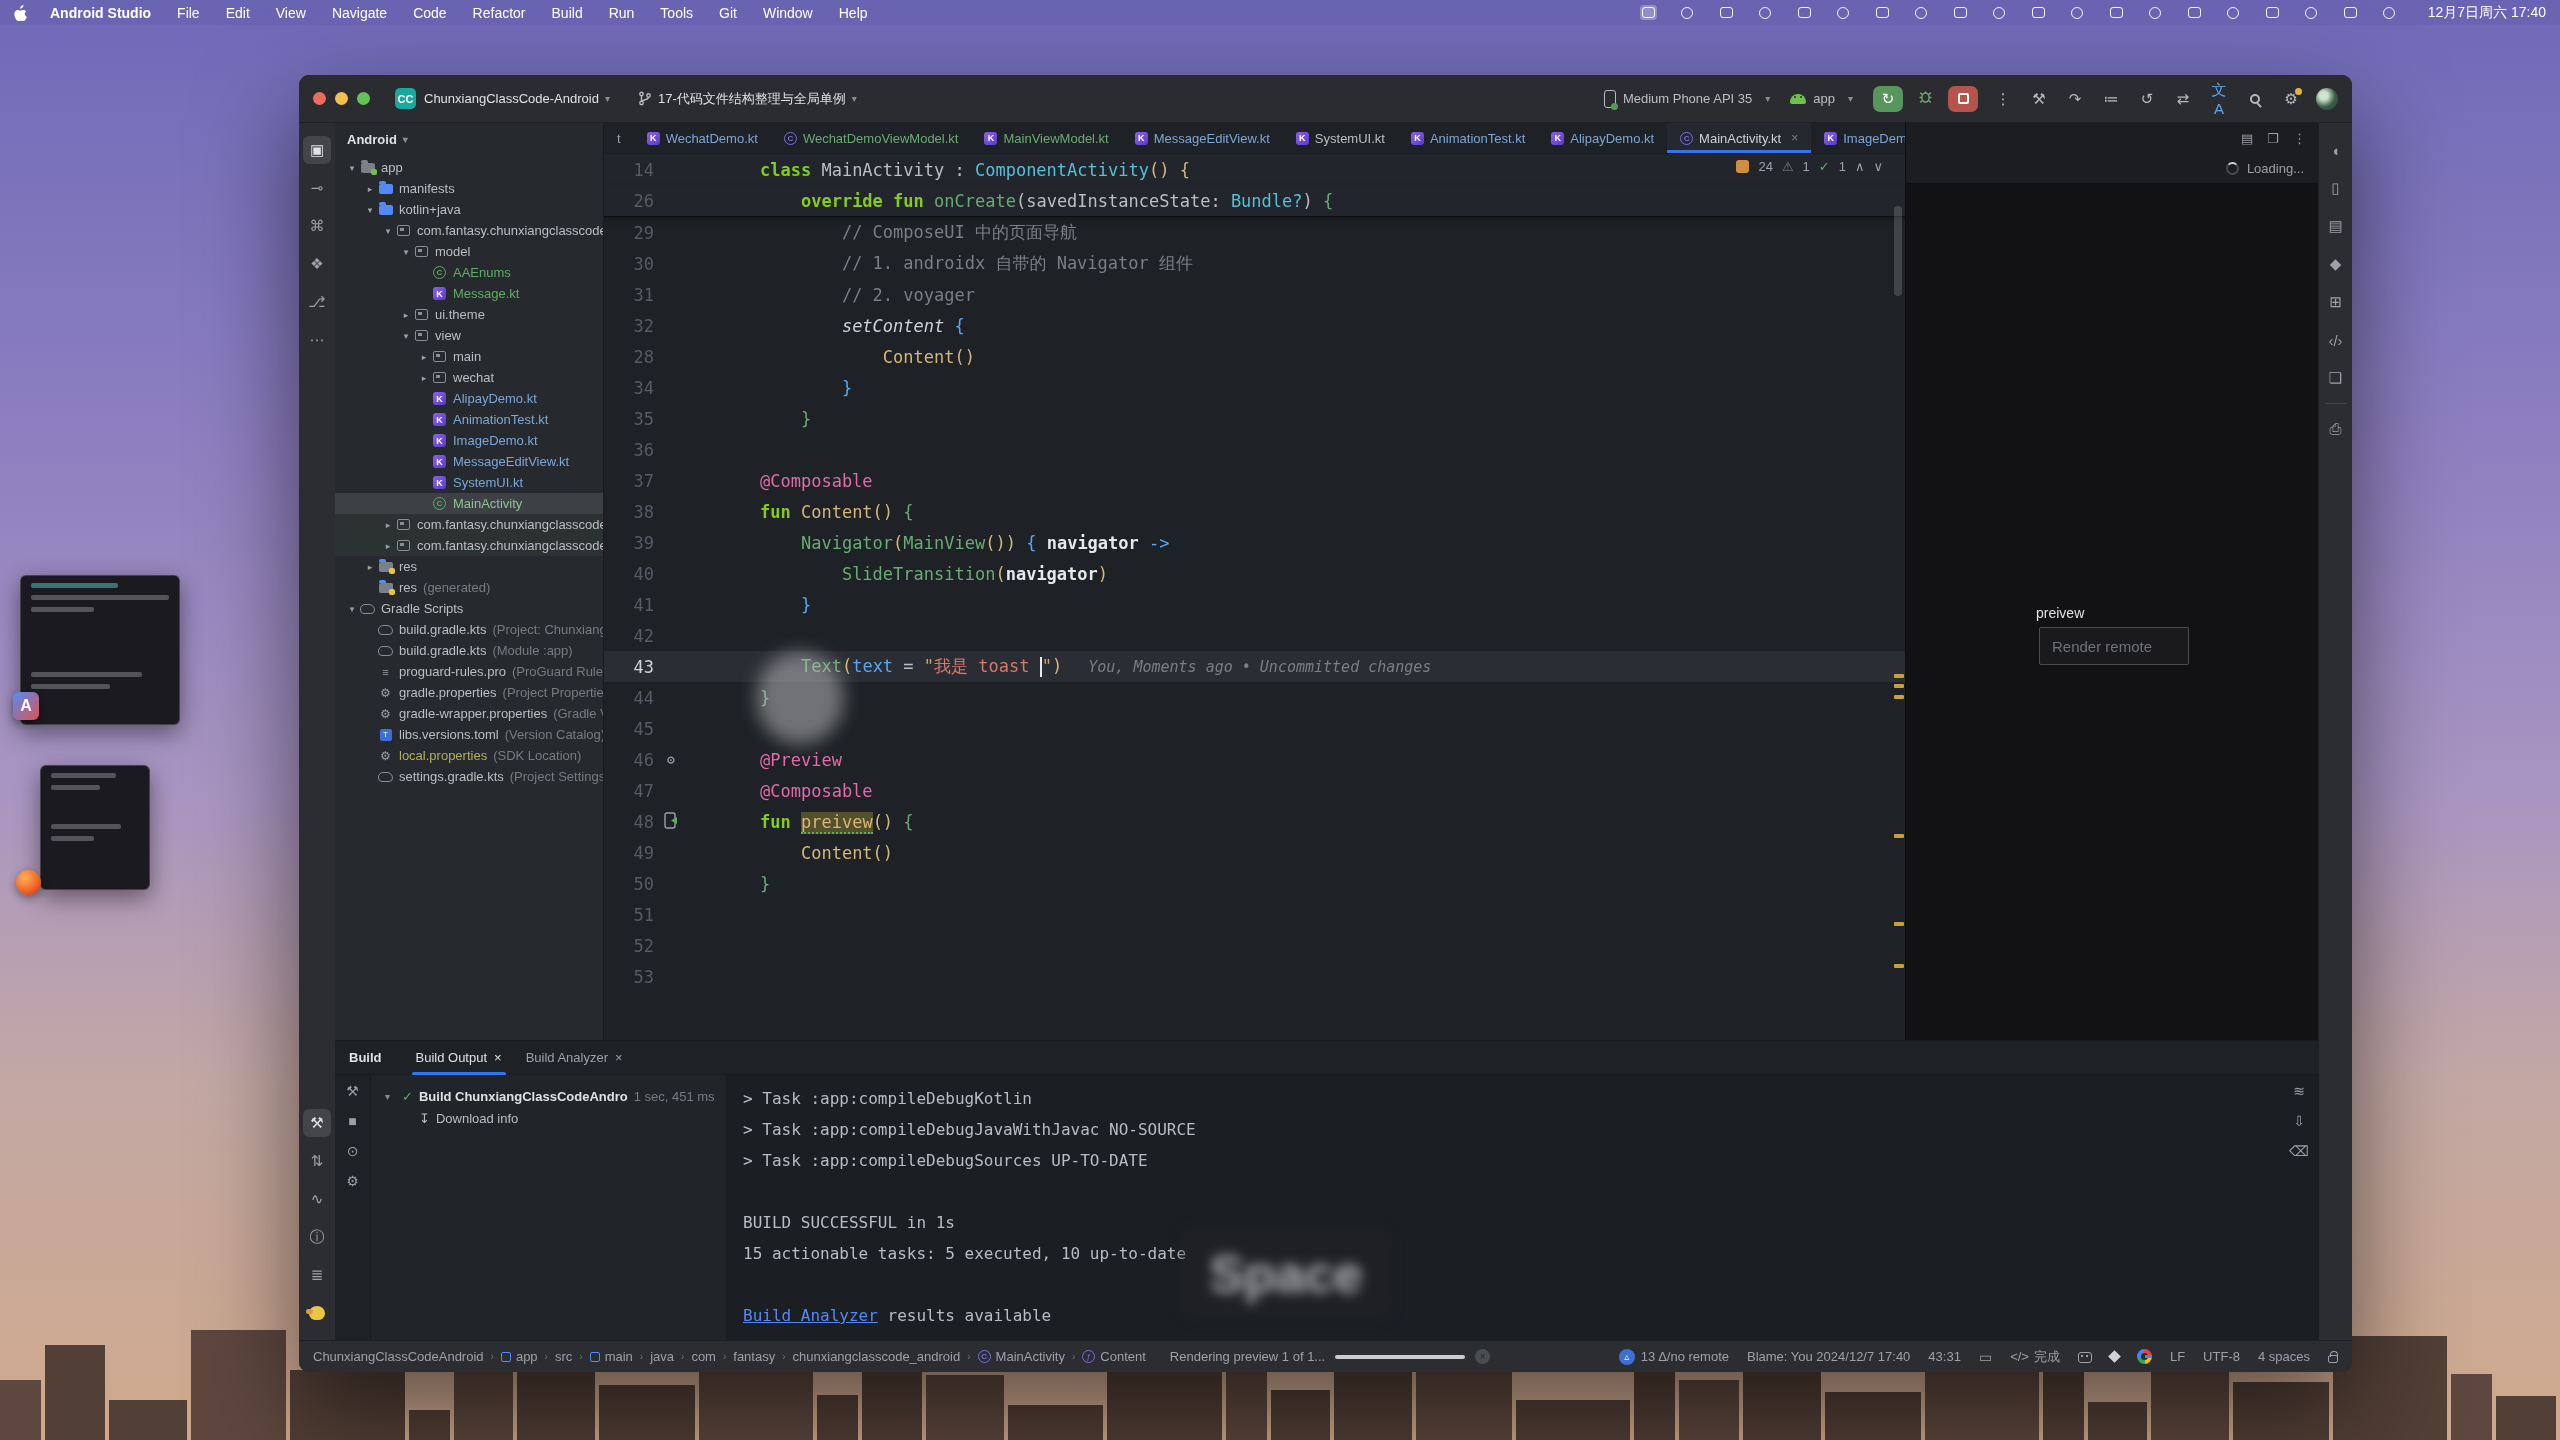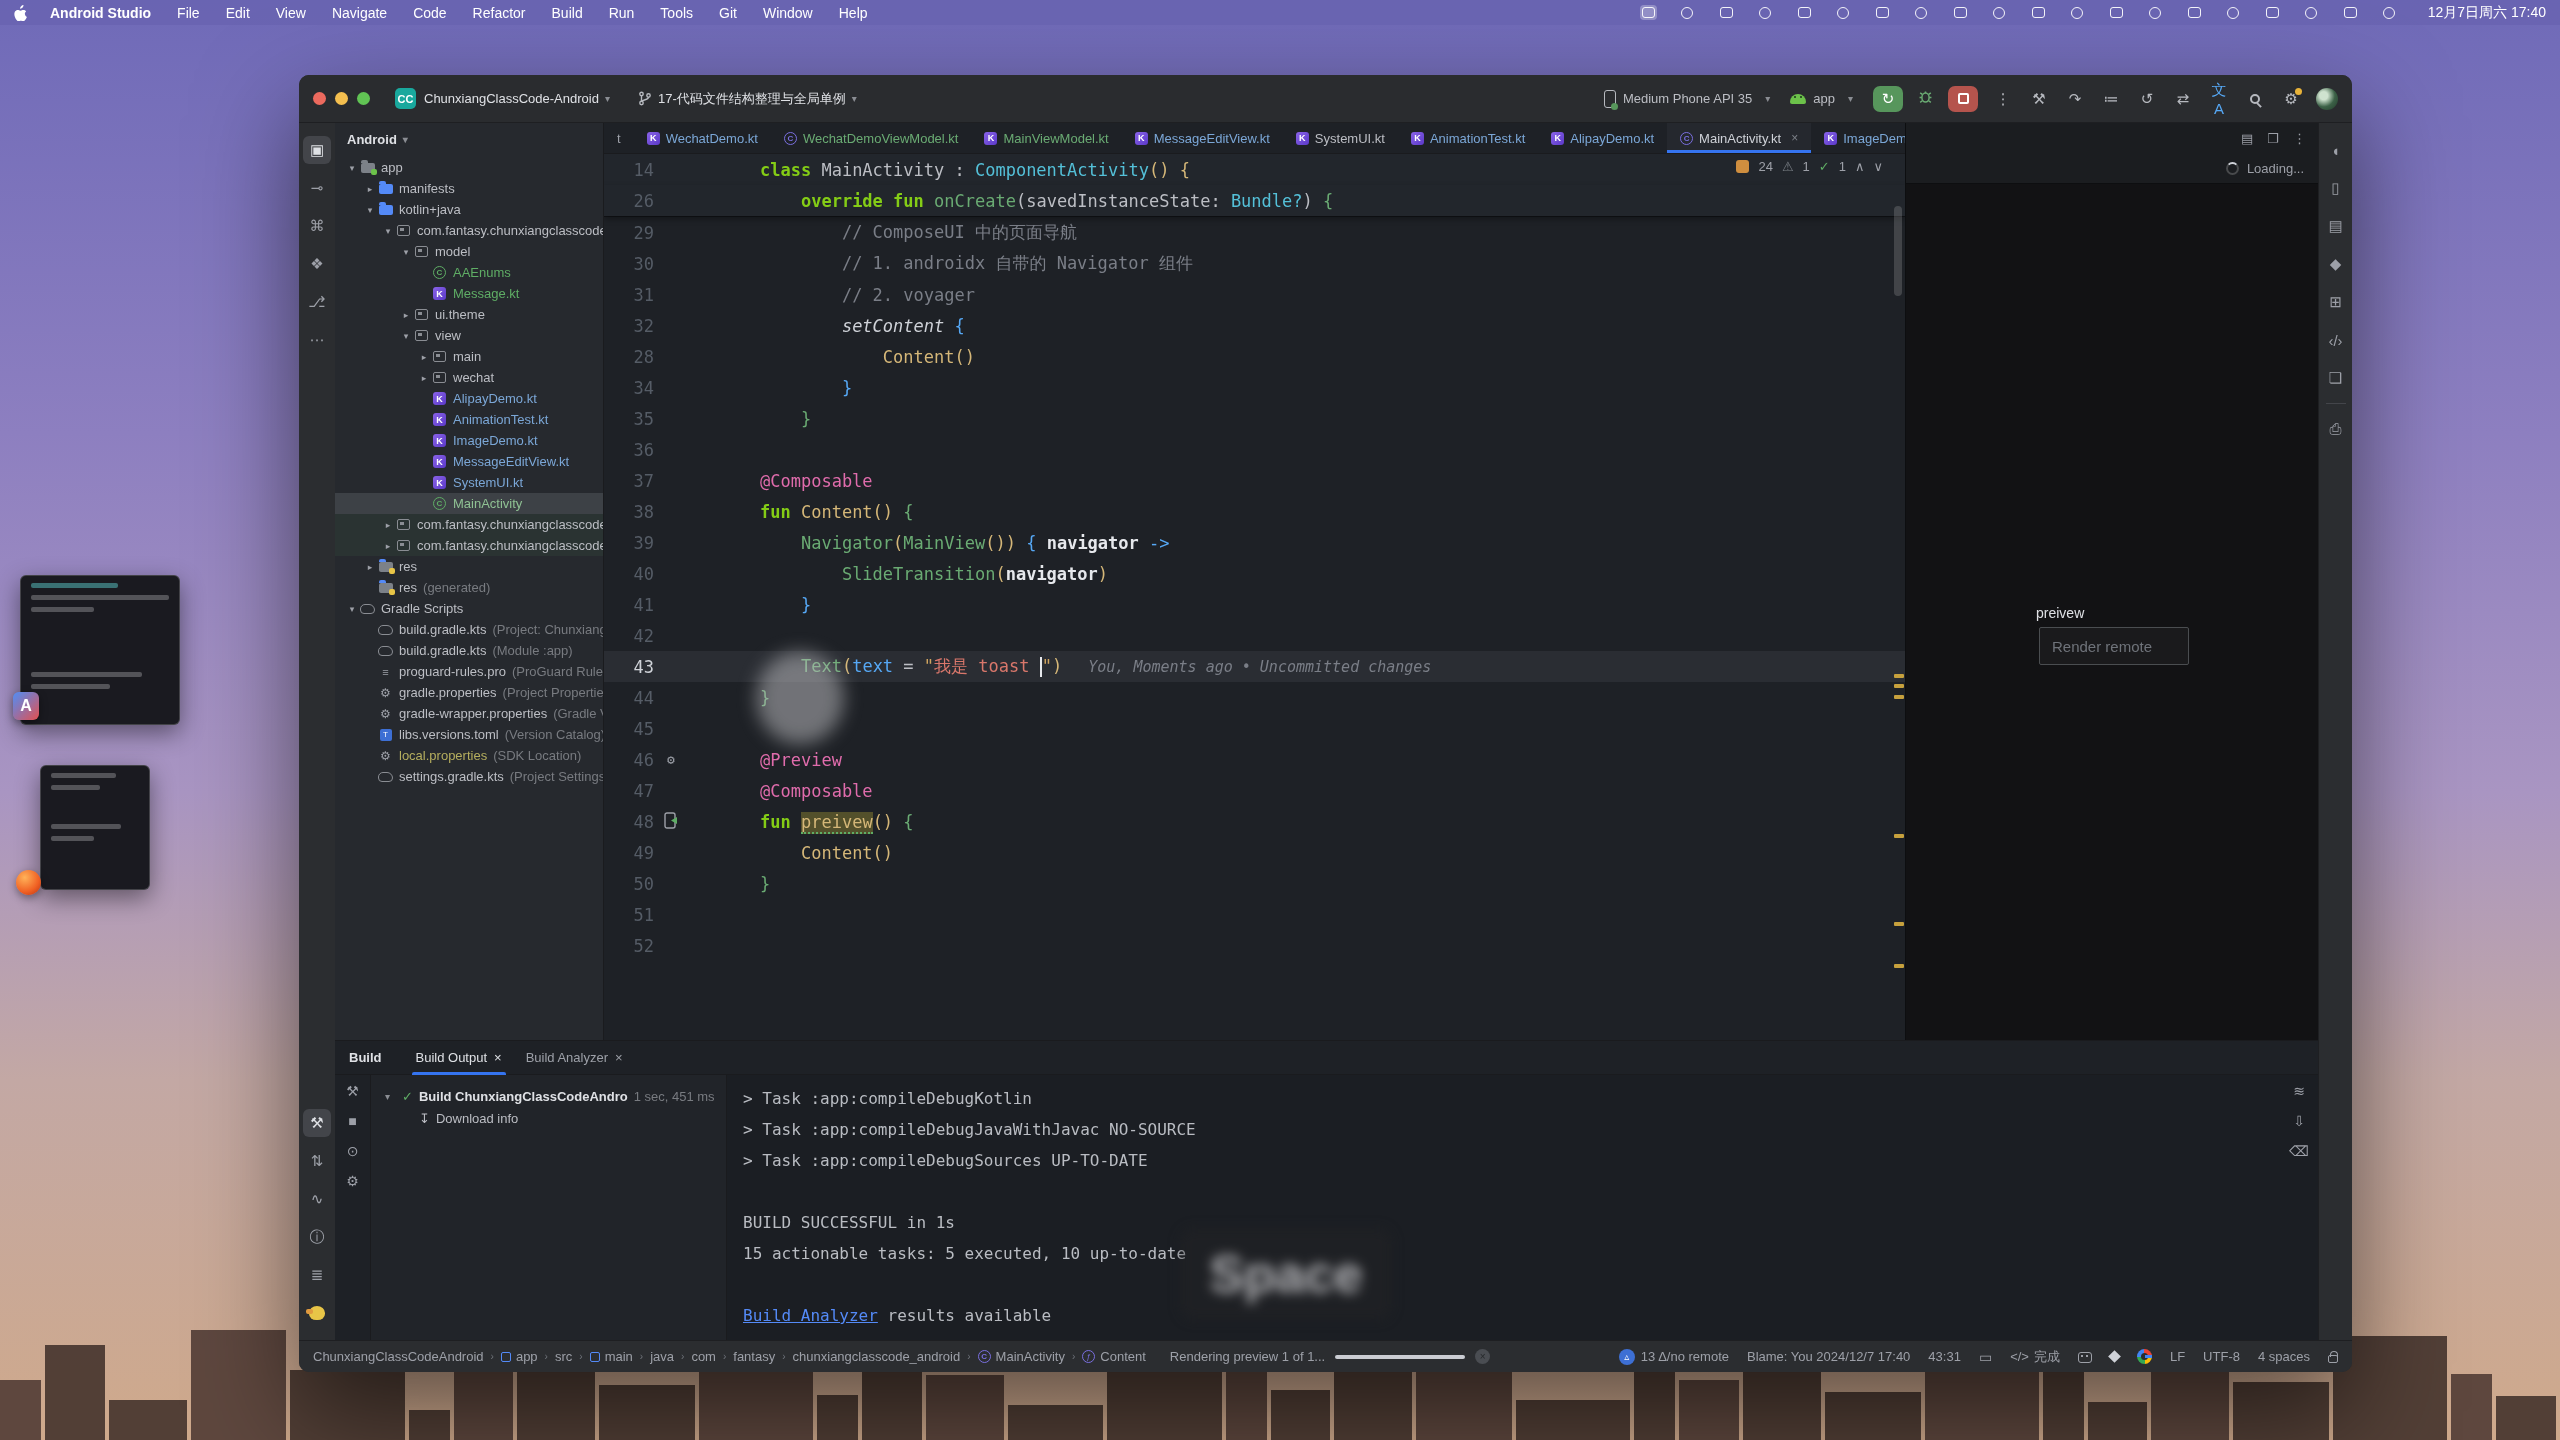--- a/index.html
+++ b/index.html
@@ -709,20 +709,21 @@
               <div class="cline"><span class="gnum">46</span><span class="gico">⚙</span><span class="ctext"><span class="tk-ann">@Preview</span></span></div>
               <div class="cline"><span class="gnum">47</span><span class="gico"></span><span class="ctext"><span class="tk-ann">@Composable</span></span></div>
               <div class="cline"><span class="gnum">48</span><span class="gico"><svg width="15" height="17" viewBox="0 0 15 17">
                     <rect x="1" y="1" width="10" height="15" rx="2" fill="none" stroke="#9da0a8" stroke-width="1.4"></rect>
                     <path d="M8 9l6 3.5V5.5z" fill="#5fad65" transform="translate(-1,-0.5)"></path>
                   </svg></span><span class="ctext"><span class="tk-kw">fun</span><span class="tk-def"> </span><span class="tk-typo">preivew</span><span class="tk-y">()</span><span class="tk-def"> </span><span class="tk-g">{</span></span></div>
               <div class="cline"><span class="gnum">49</span><span class="gico"></span><span class="ctext"><span class="tk-def">    </span><span class="tk-fny">Content</span><span class="tk-y">()</span></span></div>
               <div class="cline"><span class="gnum">50</span><span class="gico"></span><span class="ctext"><span class="tk-g">}</span></span></div>
               <div class="cline"><span class="gnum">51</span><span class="gico"></span><span class="ctext"></span></div>
               <div class="cline"><span class="gnum">52</span><span class="gico"></span><span class="ctext"></span></div>
+              <div class="cline"><span class="gnum">53</span><span class="gico"></span><span class="ctext"></span></div>
               <div class="stripe-mark" style="top: 520px;"></div>
               <div class="stripe-mark" style="top: 530px;"></div>
               <div class="stripe-mark" style="top: 541px;"></div>
               <div class="stripe-mark" style="top: 680px;"></div>
               <div class="stripe-mark" style="top: 768px;"></div>
               <div class="stripe-mark" style="top: 810px;"></div>
             </div>
         </div>
 
         <div class="preview">

